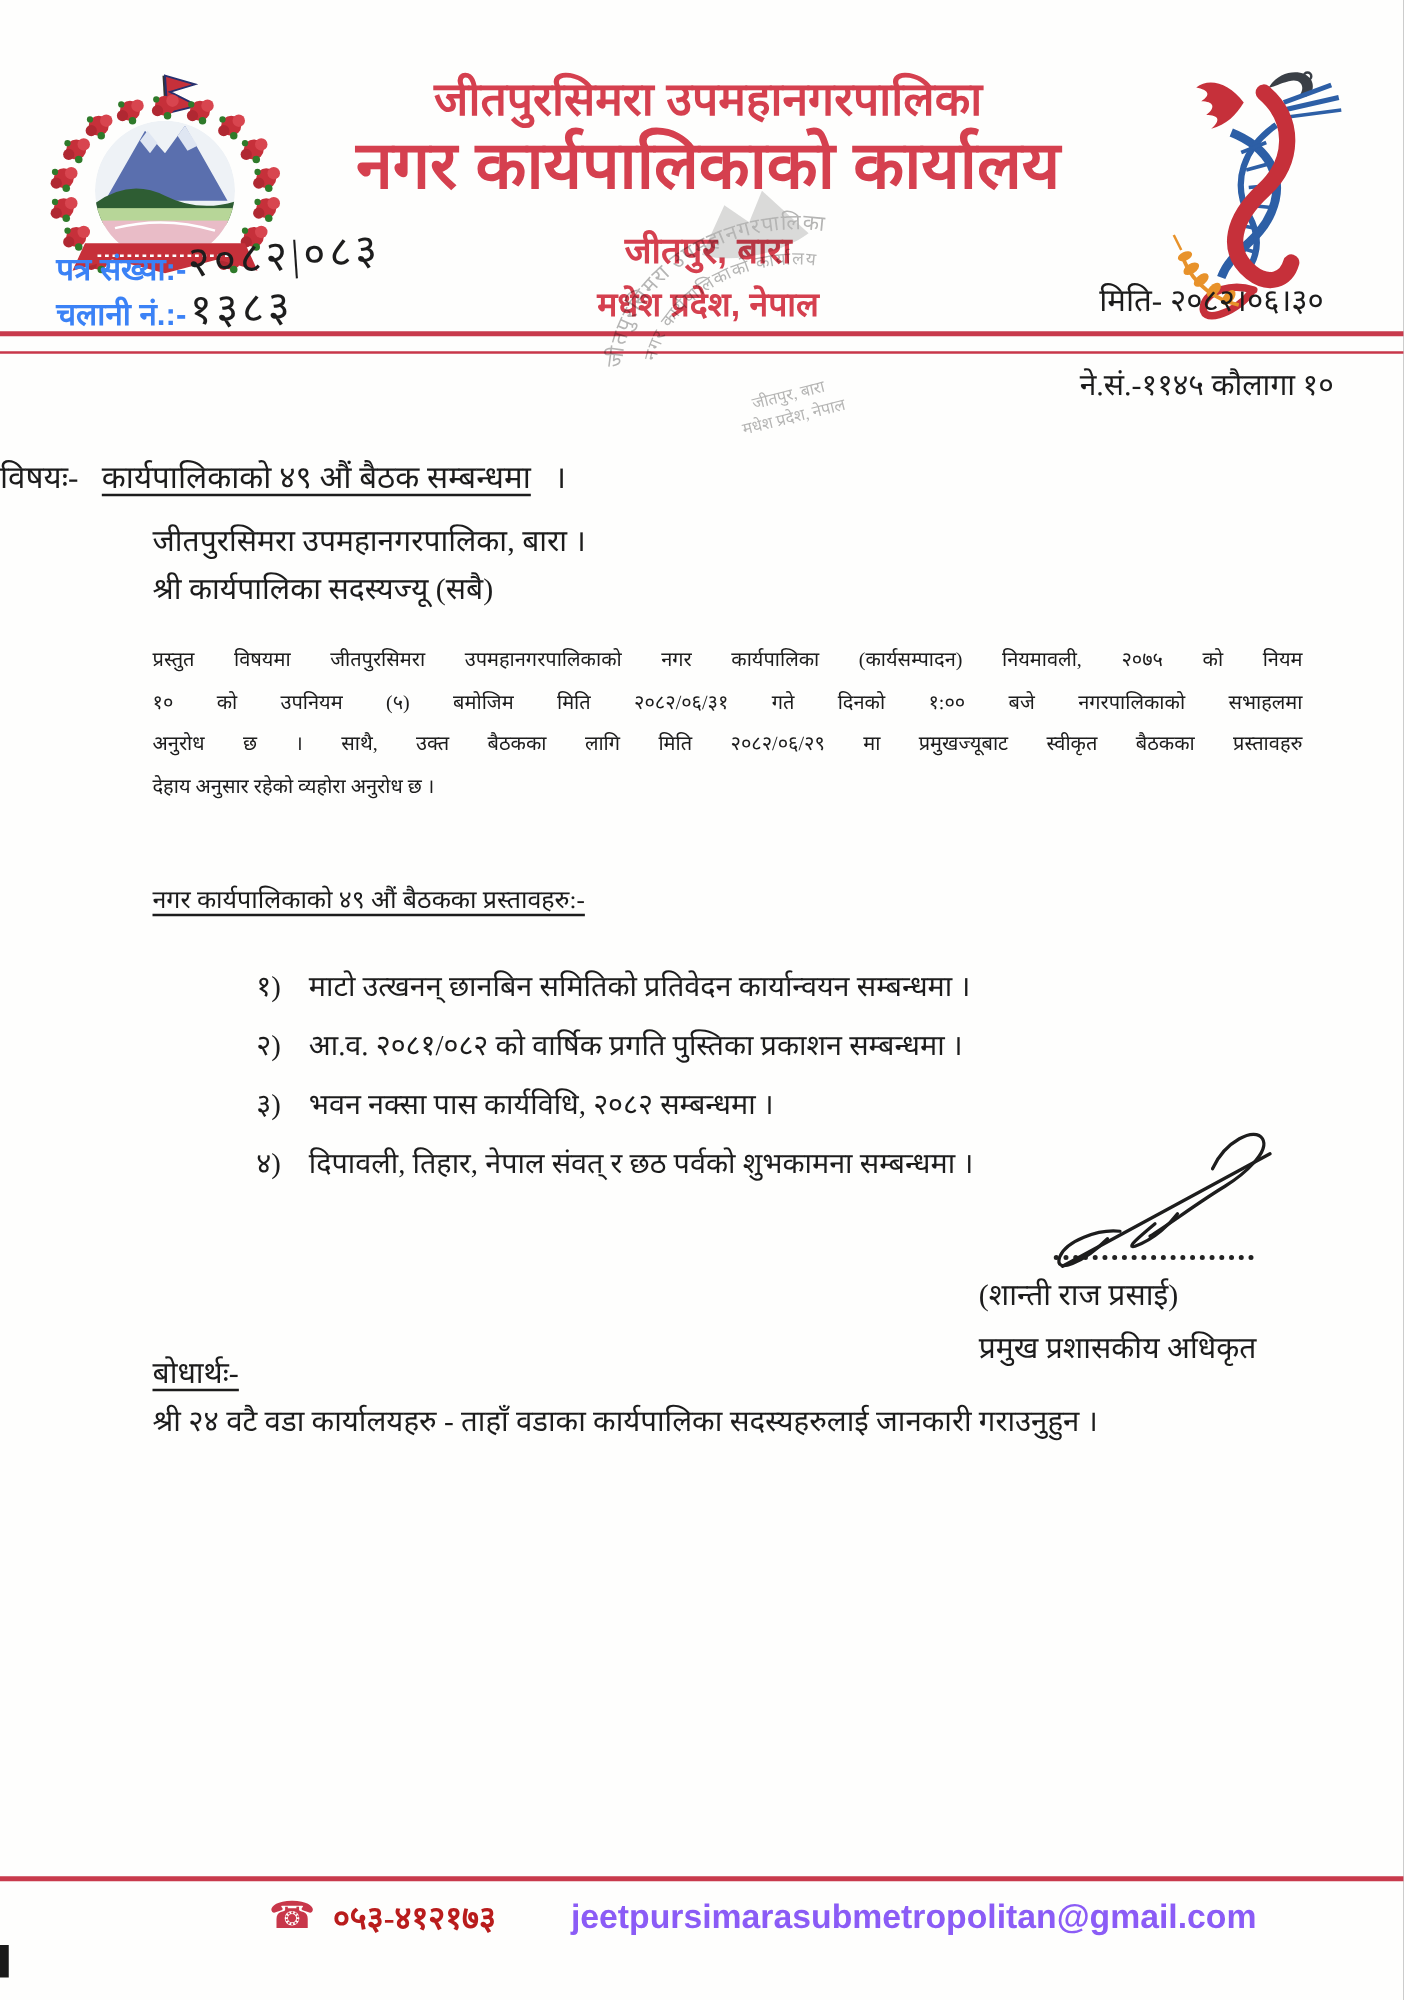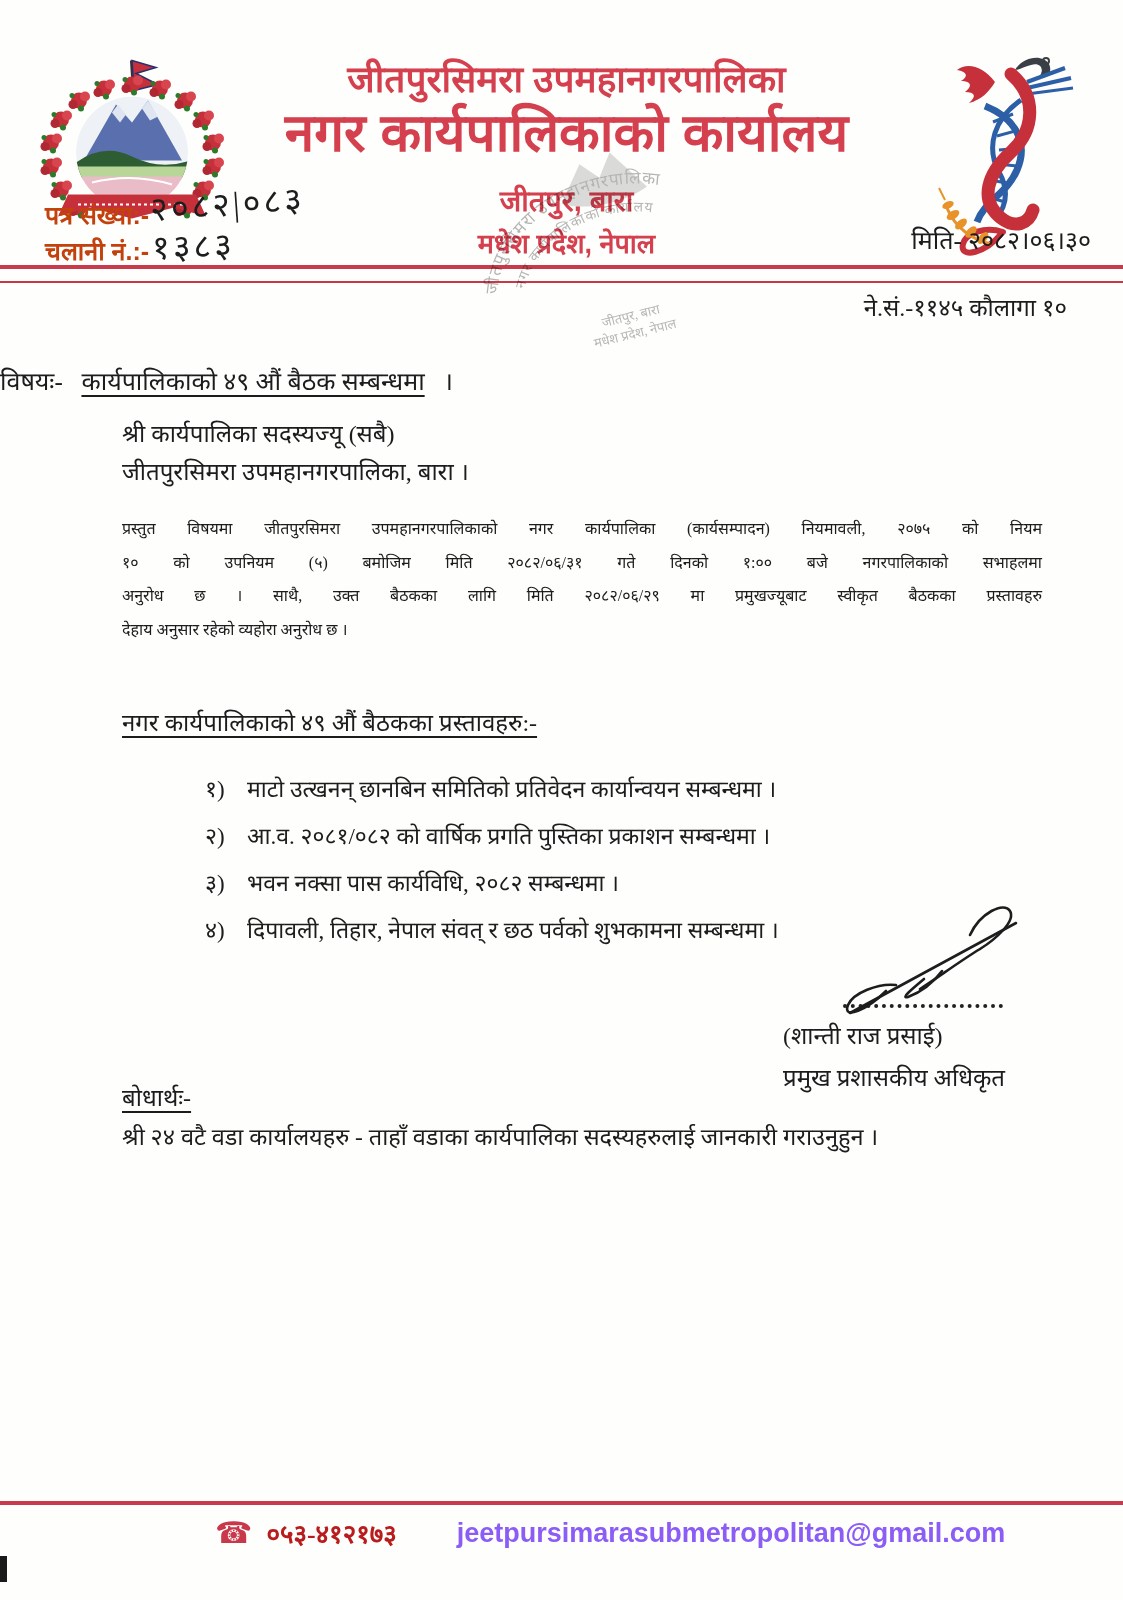--- a/index.html
+++ b/index.html
@@ -17,34 +17,34 @@
 
   
   .emblem{left:32px;top:52px;width:200px;height:185px;}
   .logo-right{left:915px;top:48px;width:170px;height:230px;}
   .center-head{left:170px;right:160px;top:60px;text-align:center;z-index:2;}
   .title1{font-size:37px;font-weight:bold;color:#d5404f;line-height:1.1;}
   .title2{font-size:53px;font-weight:bold;color:#d5404f;line-height:1.15;margin-top:2px;}
   .place{font-size:29px;font-weight:bold;color:#d5404f;margin-top:22px;line-height:1.1;}
   .province{font-size:27px;font-weight:bold;color:#d5404f;margin-top:6px;}
   .stamp{left:452px;top:126px;width:330px;height:250px;z-index:3;mix-blend-mode:multiply;opacity:.8;}
-  .refrow{left:45px;font-size:25px;font-weight:bold;color:#c2410c;z-index:2;}
+  .refrow{left:45px;font-size:25px;font-weight:bold;color:#3b82f6;z-index:2;}
   .hand{font-family:"Liberation Serif",serif;color:#1d1d1d;font-size:34px;letter-spacing:3px;z-index:4;}
-  .miti{right:32px;top:222px;font-size:25px;}
+  .miti{right:64px;top:222px;font-size:25px;}
   .rule-top{left:0;right:0;top:265px;height:12px;border-top:4px solid #c83a4c;border-bottom:2px solid #c8374a;}
   .nesam{right:56px;top:290px;font-size:24px;}
 
   
   .subject{left:0;right:0;top:363px;font-size:25px;}
   .subject .u{text-decoration:underline;text-underline-offset:5px;}
   .addressee{left:122px;top:415px;font-size:24px;line-height:38px;}
   .bodytext{left:122px;width:920px;top:512px;font-size:16px;line-height:33.5px;}
   .bodytext .jl{text-align:justify;text-align-last:justify;}
   .bodytext div:last-child{text-align-last:left;}
-  .prop-head{left:122px;top:705px;font-size:24px;text-decoration:underline;text-underline-offset:5px;}
+  .prop-head{left:122px;top:705px;font-size:20px;text-decoration:underline;text-underline-offset:5px;}
   .prop-list{left:205px;top:772px;font-size:23px;}
   .prop-item{display:flex;margin-bottom:15px;}
   .prop-num{width:42px;flex:none;}
 
   
   .sig-svg{left:820px;top:895px;width:250px;height:130px;z-index:2;}
   .sig-block{right:60px;top:998px;width:280px;text-align:left;}
   .sig-dots{width:160px;margin:0 auto;border-bottom:4px dotted #222;height:6px;}
   .sig-name{font-size:24px;margin-top:10px;}
   .sig-title{font-size:24px;margin-top:9px;}
@@ -181,22 +181,22 @@
 
   <div class="abs subject">
     <span>विषयः-</span>
     <span>&nbsp;</span>
     <span class="u">कार्यपालिकाको ४९ औं बैठक सम्बन्धमा</span>
     <span>&nbsp;</span>
     <span>।</span>
   </div>
 
   <div class="abs addressee">
+    <div>जीतपुरसिमरा उपमहानगरपालिका, बारा ।</div>
     <div>श्री कार्यपालिका सदस्यज्यू (सबै)</div>
-    <div>जीतपुरसिमरा उपमहानगरपालिका, बारा ।</div>
   </div>
 
   <div class="abs bodytext" id="body-para">
 
       <div class="jl">प्रस्तुत विषयमा जीतपुरसिमरा उपमहानगरपालिकाको नगर कार्यपालिका (कार्यसम्पादन) नियमावली, २०७५ को नियम</div>
 
       <div class="jl">१० को उपनियम (५) बमोजिम मिति २०८२/०६/३१ गते दिनको १:०० बजे नगरपालिकाको सभाहलमा</div>
 
 
       <div class="jl">अनुरोध छ । साथै, उक्त बैठकका लागि मिति २०८२/०६/२९ मा प्रमुखज्यूबाट स्वीकृत बैठकका प्रस्तावहरु</div>

